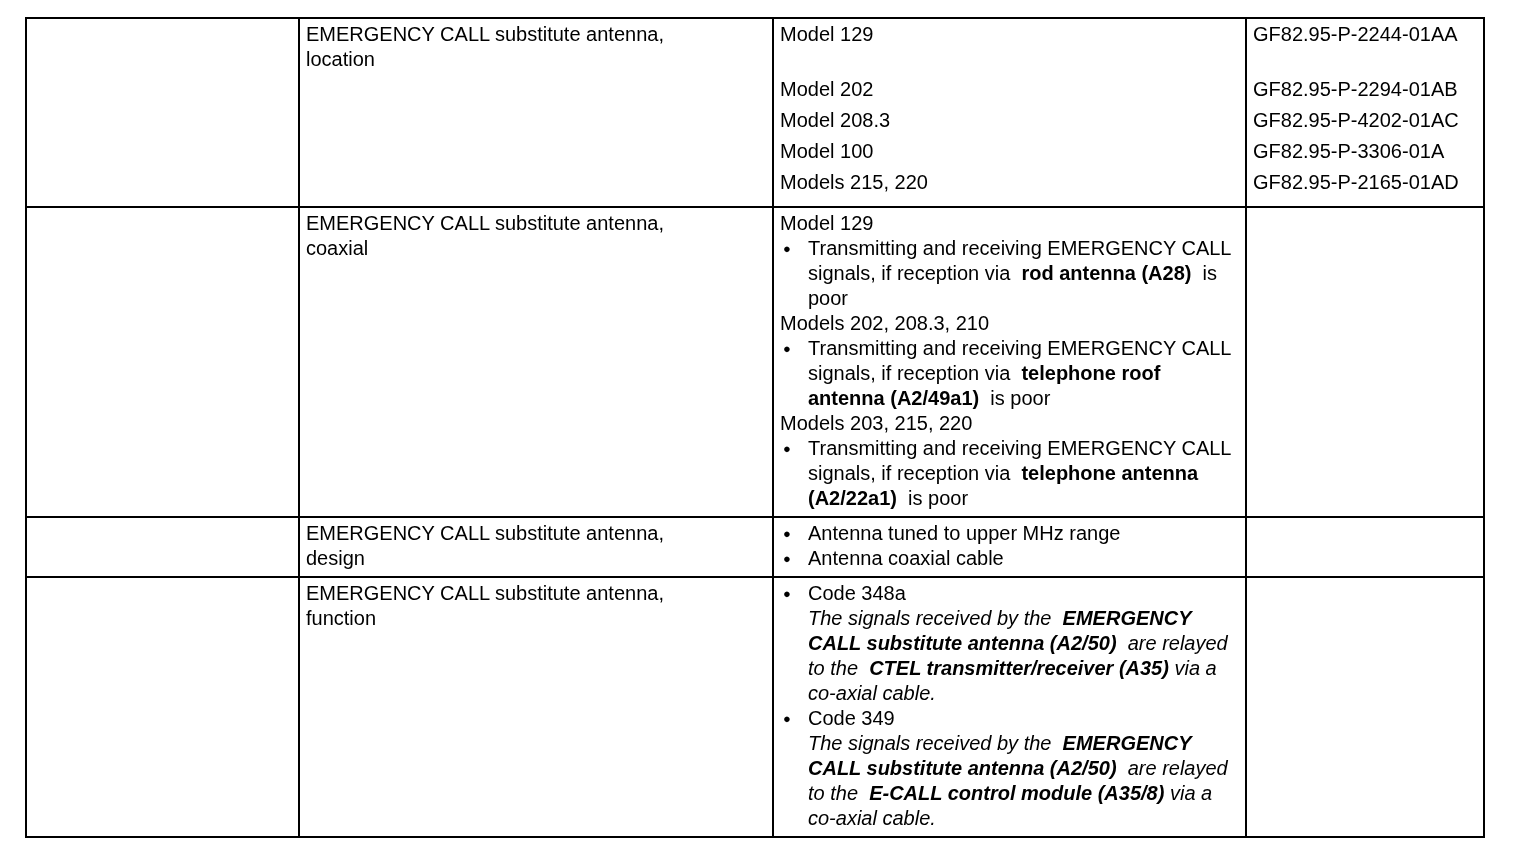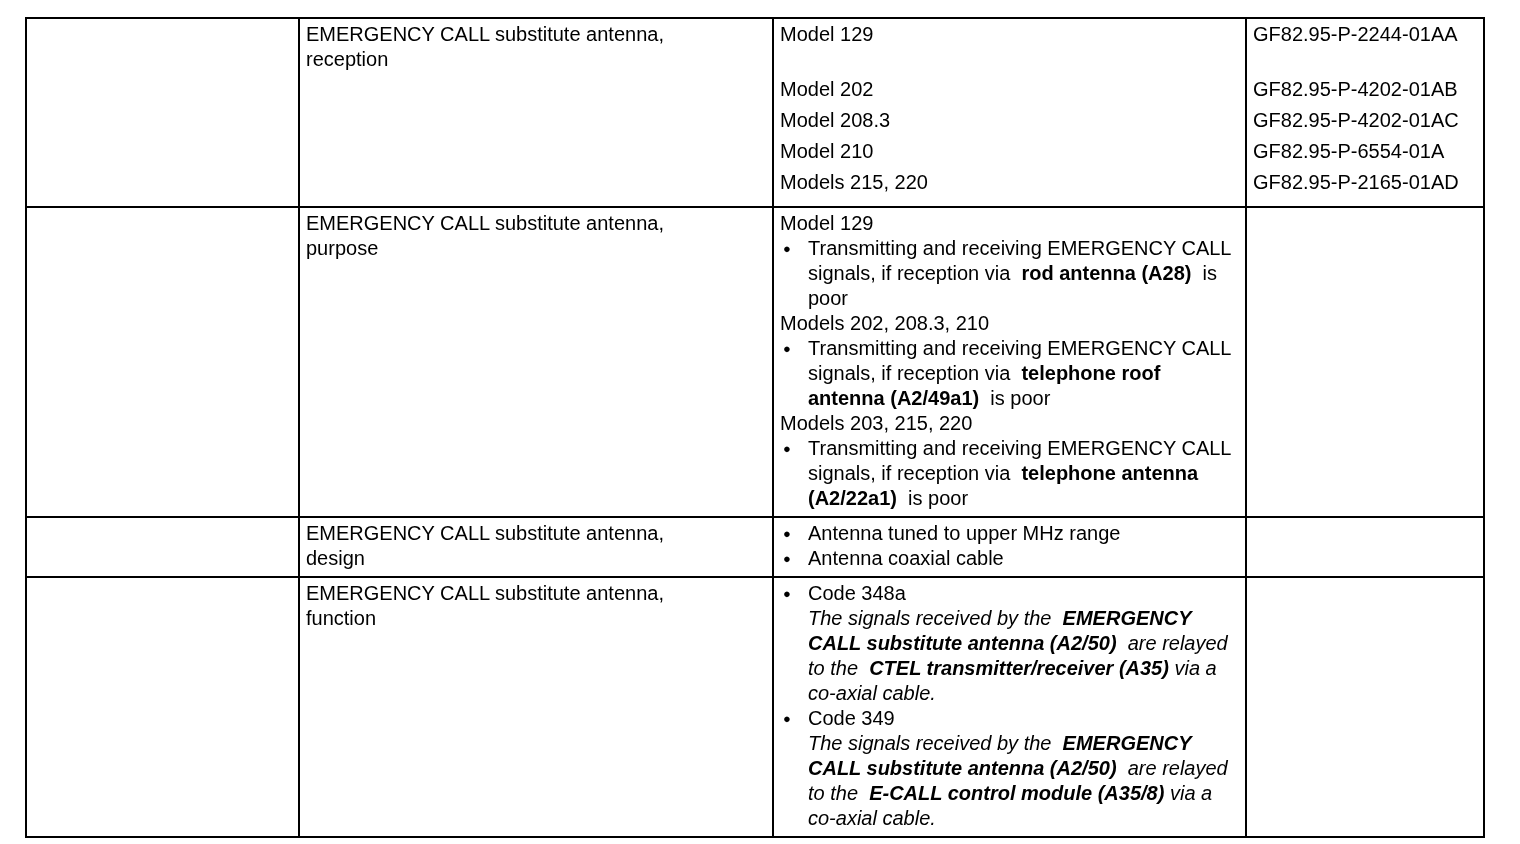--- a/index.html
+++ b/index.html
@@ -77,44 +77,44 @@
       <col style="width:273px">
       <col style="width:474px">
       <col style="width:473px">
       <col style="width:238px">
     </colgroup>
     <tbody id="spec-tbody">
         <tr class="row-0">
           <td class="col-blank"></td>
           <td class="col-label">
             <div class="label-line">EMERGENCY CALL substitute antenna,</div>
-            <div class="label-line">reception</div>
+            <div class="label-line">location</div>
           </td>
           <td class="col-content">
             <div class="c-item c-line"><span class="seg">Model 129</span></div>
             <div class="c-item c-blank"></div>
             <div class="c-item c-line"><span class="seg">Model 202</span></div>
             <div class="c-item c-line"><span class="seg">Model 208.3</span></div>
-            <div class="c-item c-line"><span class="seg">Model 210</span></div>
+            <div class="c-item c-line"><span class="seg">Model 100</span></div>
             <div class="c-item c-line"><span class="seg">Models 215, 220</span></div>
           </td>
           <td class="col-codes">
             <div class="c-item code-line">GF82.95-P-2244-01AA</div>
             <div class="c-item c-blank"></div>
-            <div class="c-item code-line">GF82.95-P-4202-01AB</div>
+            <div class="c-item code-line">GF82.95-P-2294-01AB</div>
             <div class="c-item code-line">GF82.95-P-4202-01AC</div>
-            <div class="c-item code-line">GF82.95-P-6554-01A</div>
+            <div class="c-item code-line">GF82.95-P-3306-01A</div>
             <div class="c-item code-line">GF82.95-P-2165-01AD</div>
           </td>
         </tr>
         <tr class="row-1">
           <td class="col-blank"></td>
           <td class="col-label">
             <div class="label-line">EMERGENCY CALL substitute antenna,</div>
-            <div class="label-line">purpose</div>
+            <div class="label-line">coaxial</div>
           </td>
           <td class="col-content">
             <div class="c-item c-line"><span class="seg">Model 129</span></div>
             <div class="c-item c-bullet"><span class="bullet-icon">●</span><span class="seg">Transmitting and receiving EMERGENCY CALL signals, if reception via &nbsp;</span><b class="seg">rod antenna (A28)</b><span class="seg"> &nbsp;is poor</span></div>
             <div class="c-item c-line"><span class="seg">Models 202, 208.3, 210</span></div>
             <div class="c-item c-bullet"><span class="bullet-icon">●</span><span class="seg">Transmitting and receiving EMERGENCY CALL signals, if reception via &nbsp;</span><b class="seg">telephone roof antenna (A2/49a1)</b><span class="seg"> &nbsp;is poor</span></div>
             <div class="c-item c-line"><span class="seg">Models 203, 215, 220</span></div>
             <div class="c-item c-bullet"><span class="bullet-icon">●</span><span class="seg">Transmitting and receiving EMERGENCY CALL signals, if reception via &nbsp;</span><b class="seg">telephone antenna (A2/22a1)</b><span class="seg"> &nbsp;is poor</span></div>
           </td>
           <td class="col-codes"></td>

